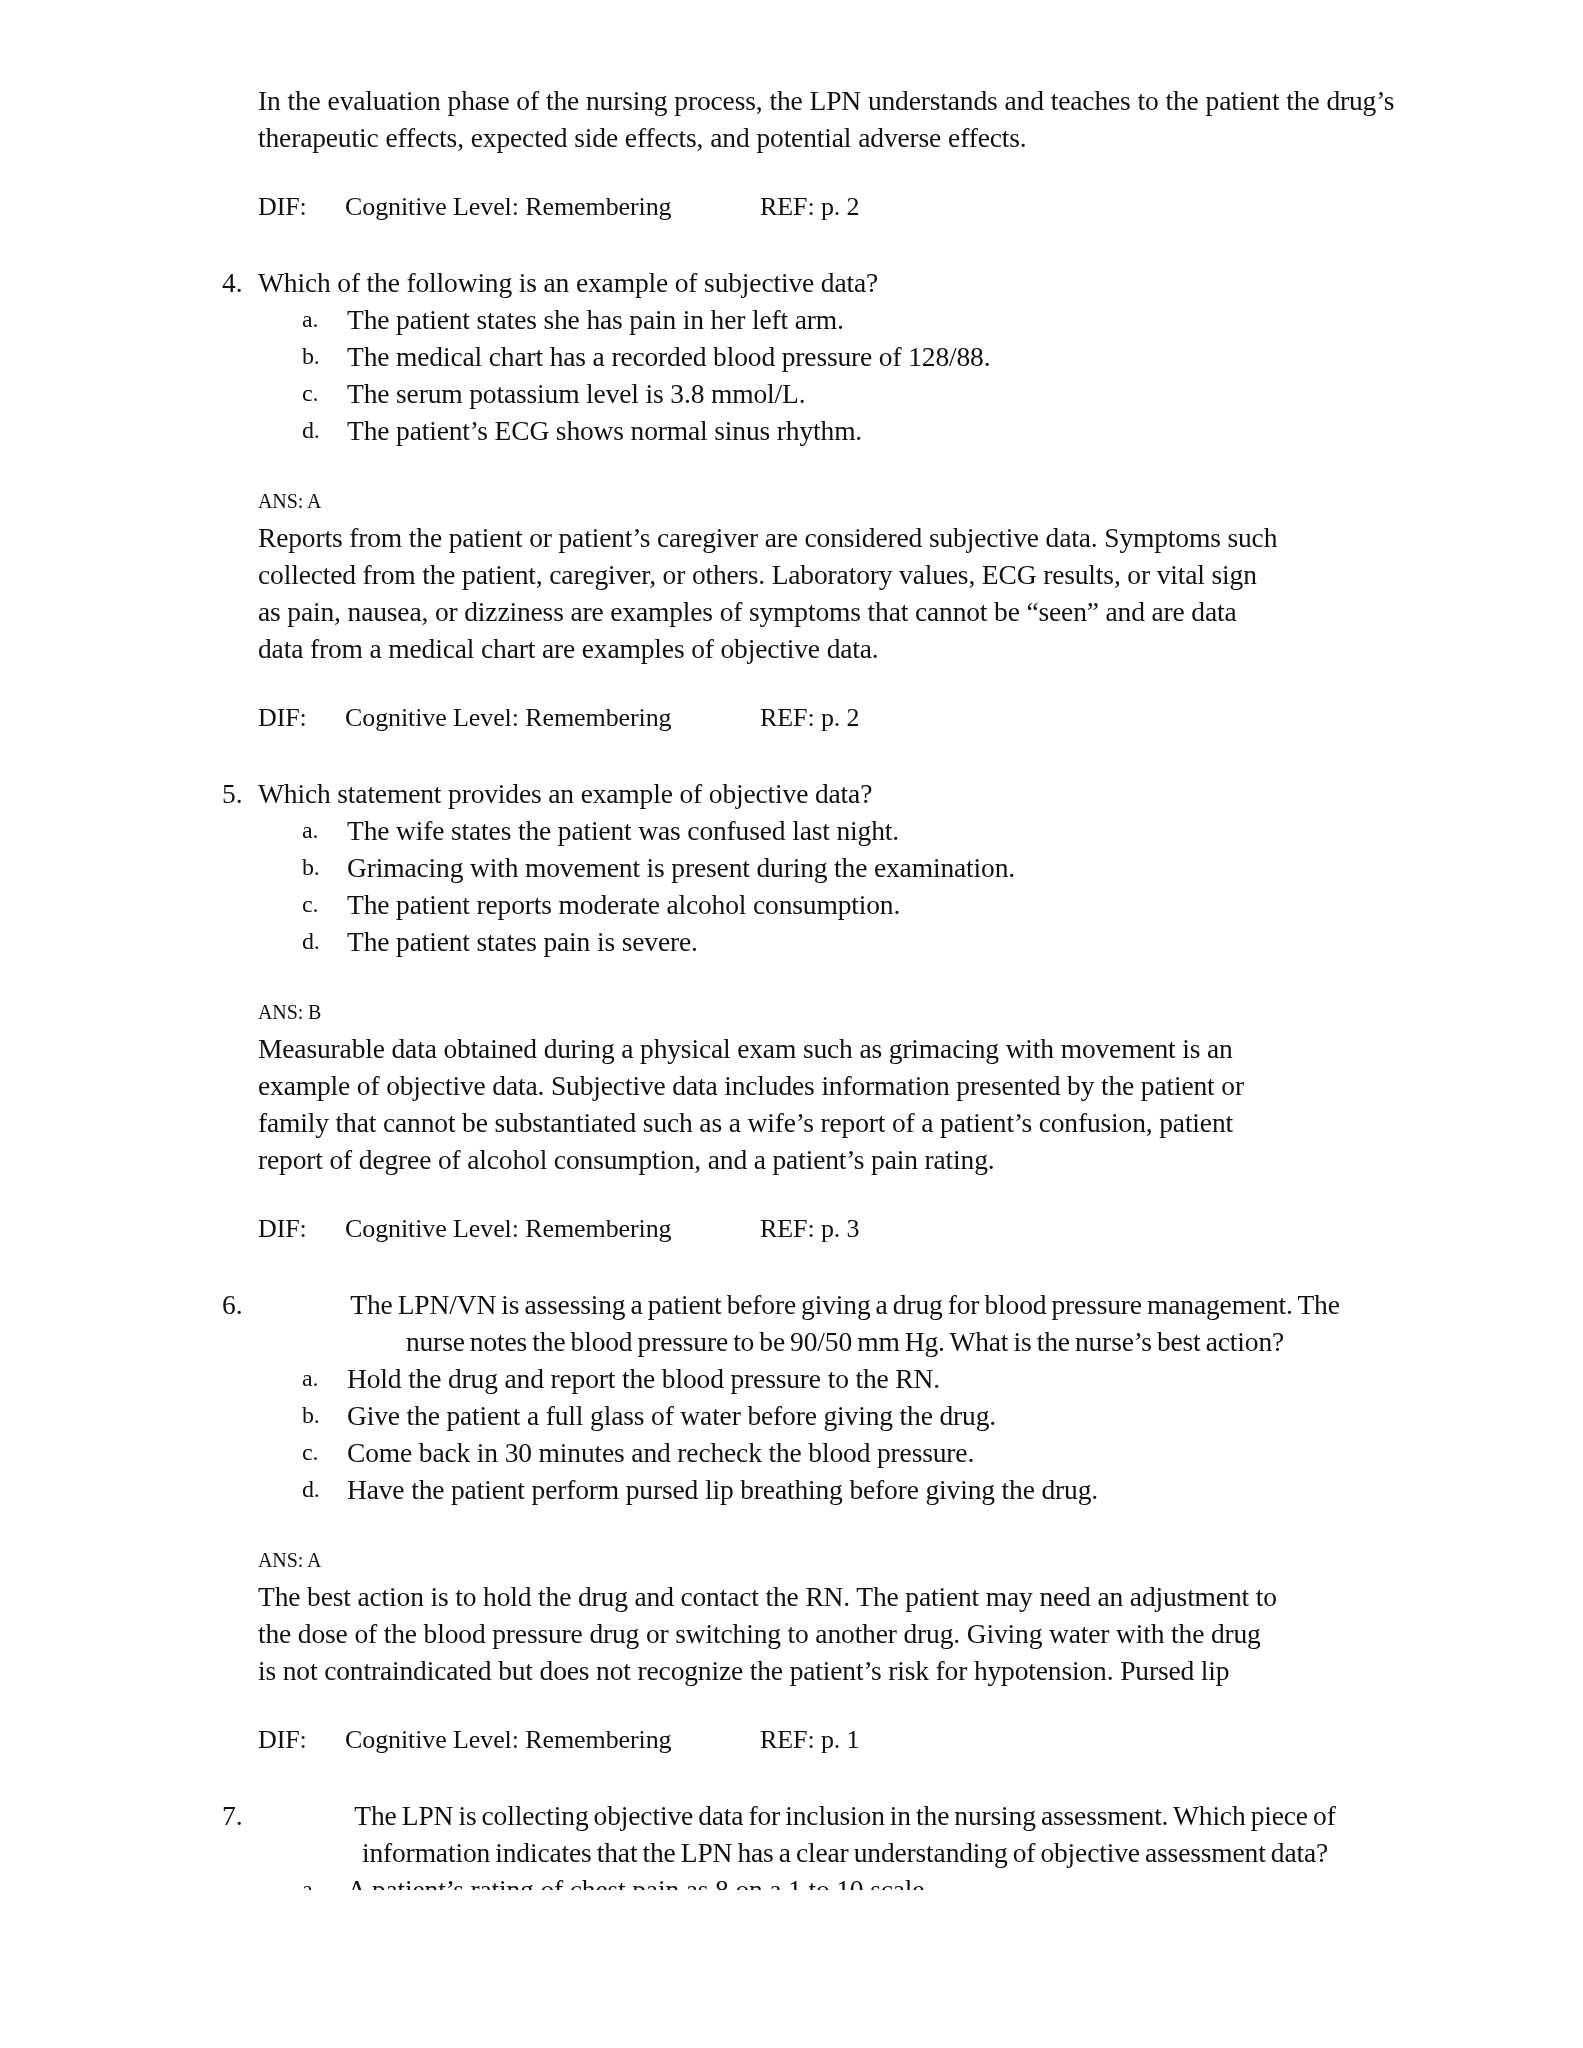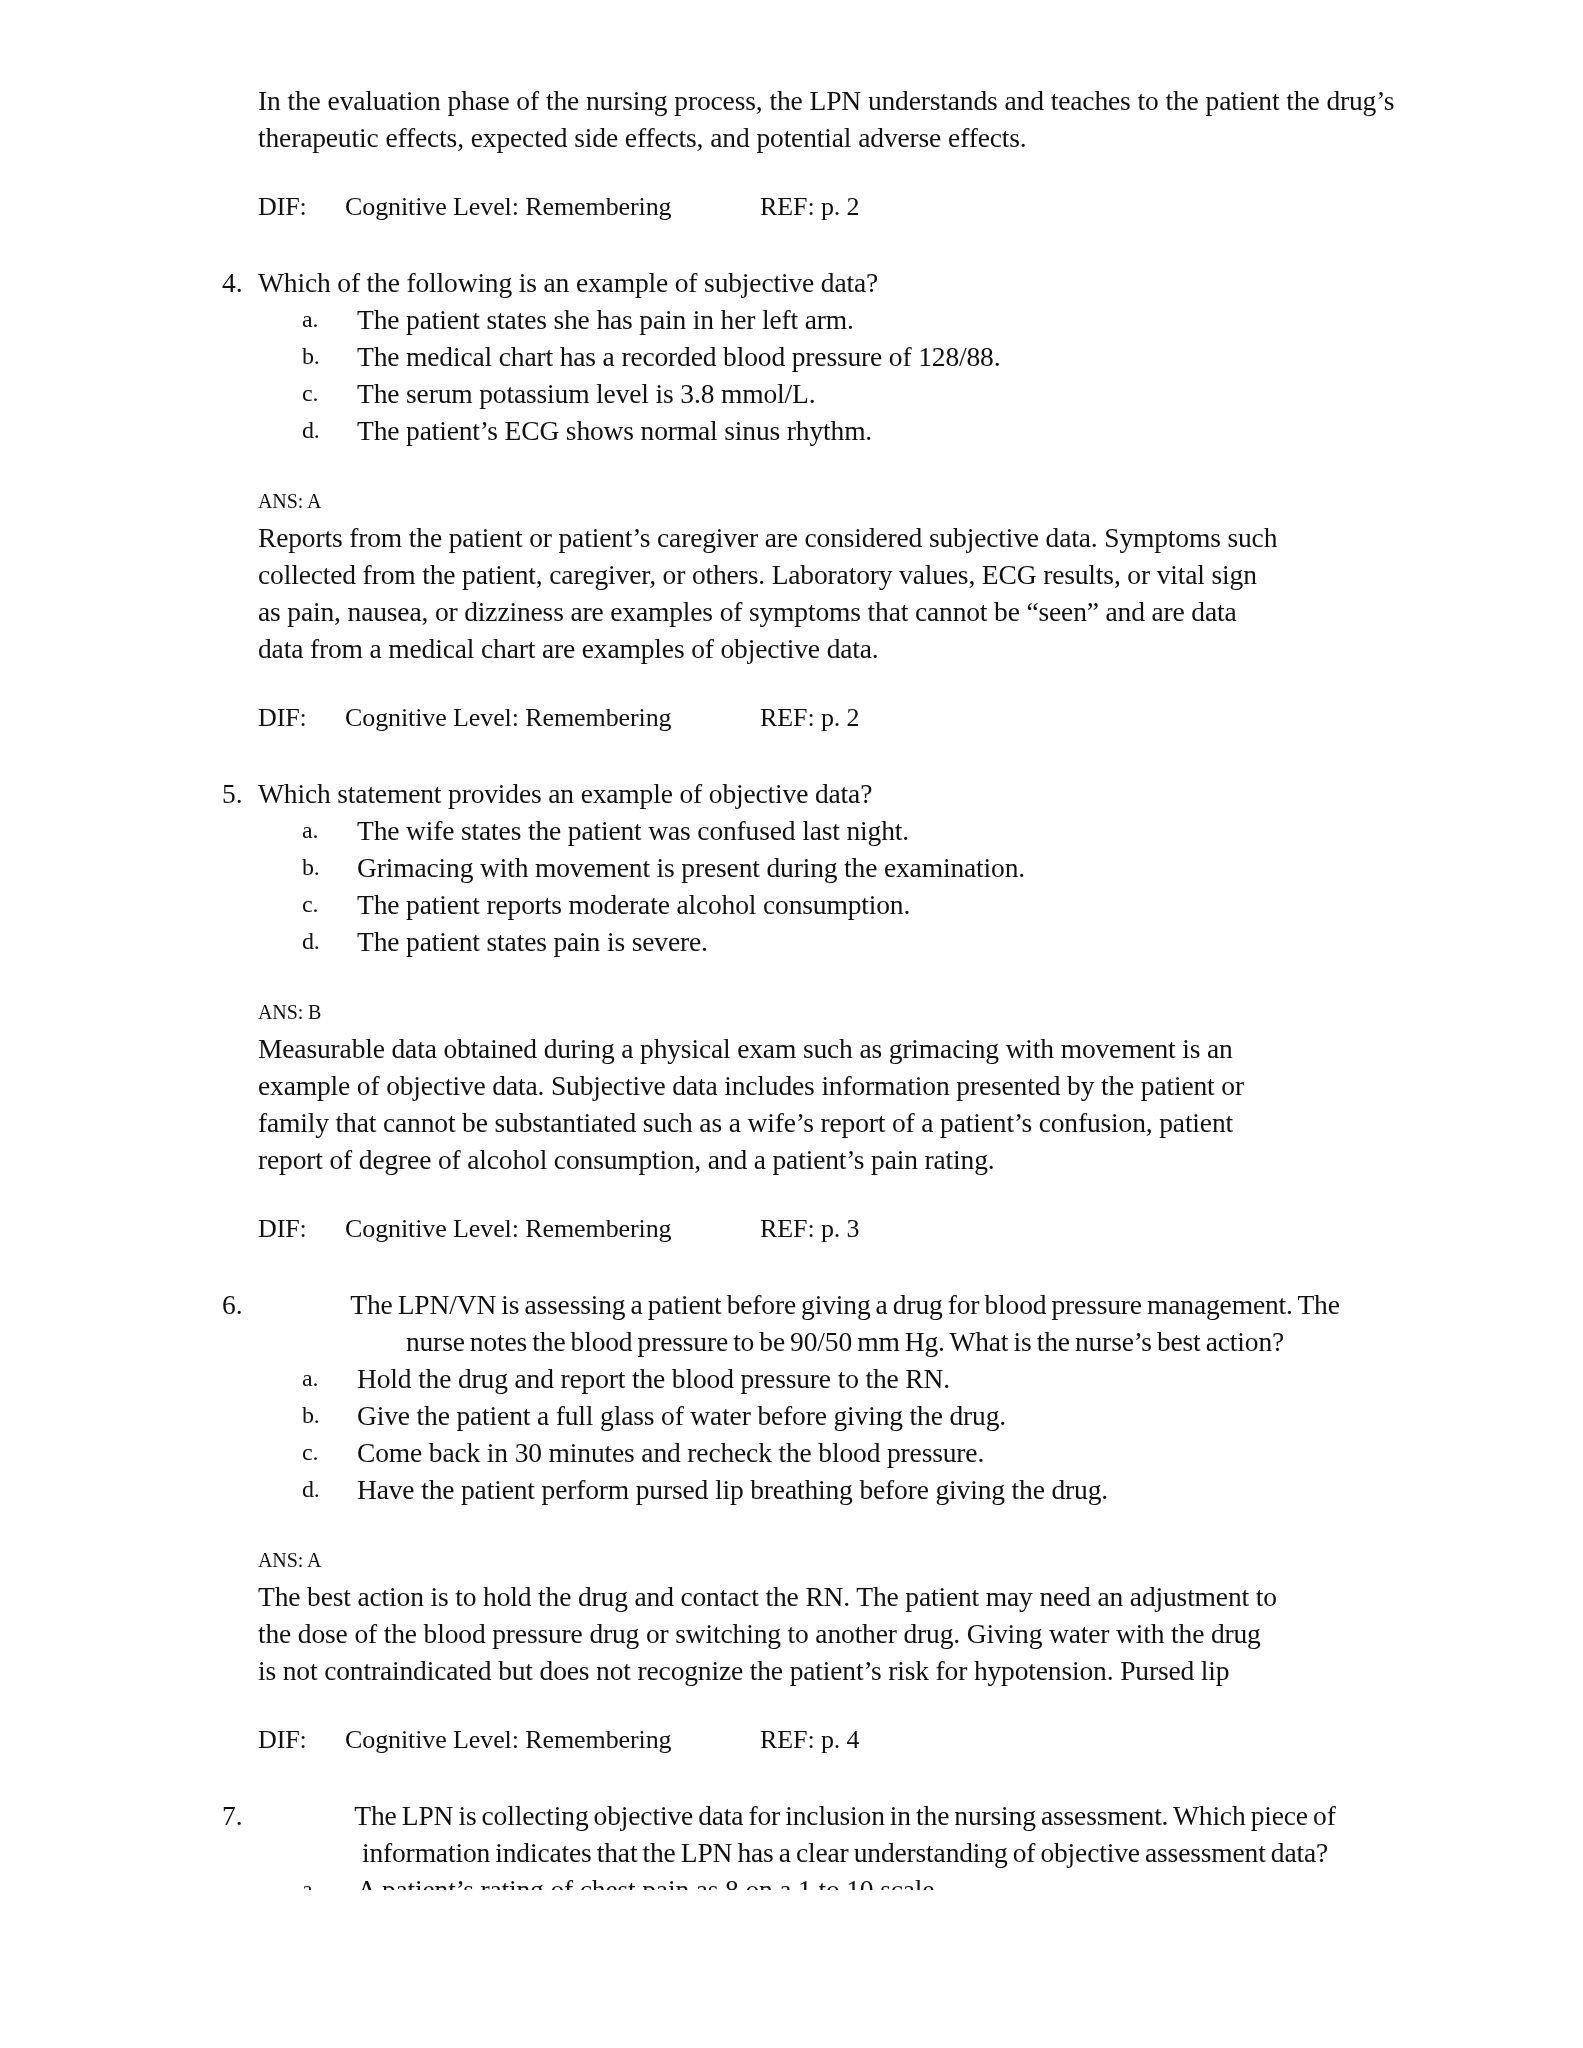--- a/index.html
+++ b/index.html
@@ -89,21 +89,21 @@
     line-height: 37px;
     letter-spacing: -0.15px;
   }
   .opt-letter {
     flex: 0 0 45px;
     width: 45px;
     margin-left: 44px;
     font-size: 24px;
     line-height: 37px;
   }
-  .opt-text { flex: 1 1 auto; margin-left: 10px; }
+  .opt-text { flex: 1 1 auto; }
 
   
   .ans-label {
     margin: 0 0 0 36px;
     font-size: 20px;
     line-height: 36px;
     letter-spacing: -0.1px;
   }
   .rationale {
     margin: 0 0 0 36px;
@@ -264,21 +264,21 @@
       <span class="ln">The best action is to hold the drug and contact the RN. The patient may need an adjustment to</span>
       <span class="ln">the dose of the blood pressure drug or switching to another drug. Giving water with the drug</span>
       <span class="ln">is not contraindicated but does not recognize the patient’s risk for hypotension. Pursed lip</span>
     </div>
 
     <div class="block-gap"></div>
 
     <div class="difref">
       <span class="dif-label">DIF:</span>
       <span class="dif-value">Cognitive Level: Remembering</span>
-      <span class="ref-value">REF: p. 4</span>
+      <span class="ref-value">REF: p. 1</span>
     </div>
 
     <div class="block-gap-lg"></div>
 
     <div class="question">
       <div class="q-num">7.</div>
       <div class="q-body">
         <p class="q-stem tight">
           <span class="ln">The LPN is collecting objective data for inclusion in the nursing assessment. Which piece of</span>
           <span class="ln">information indicates that the LPN has a clear understanding of objective assessment data?</span>

